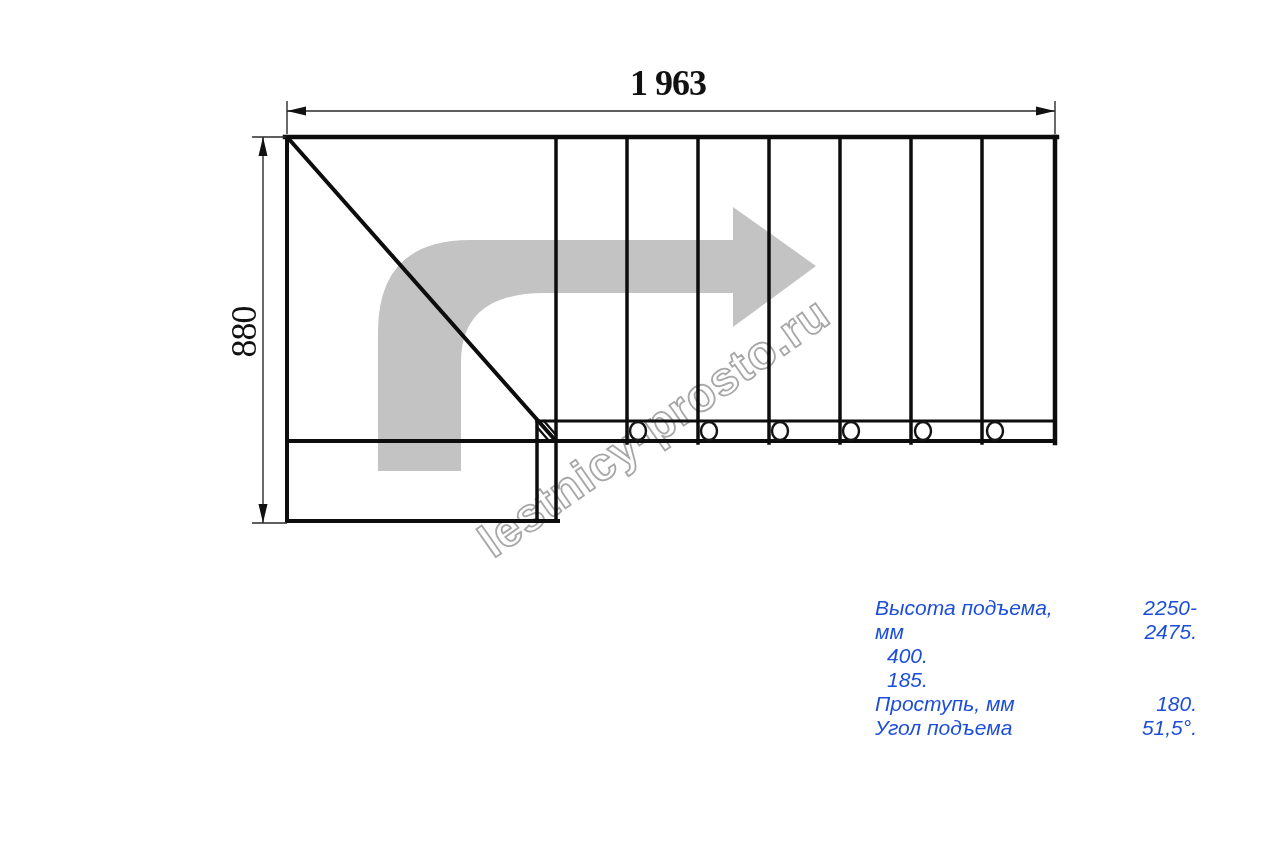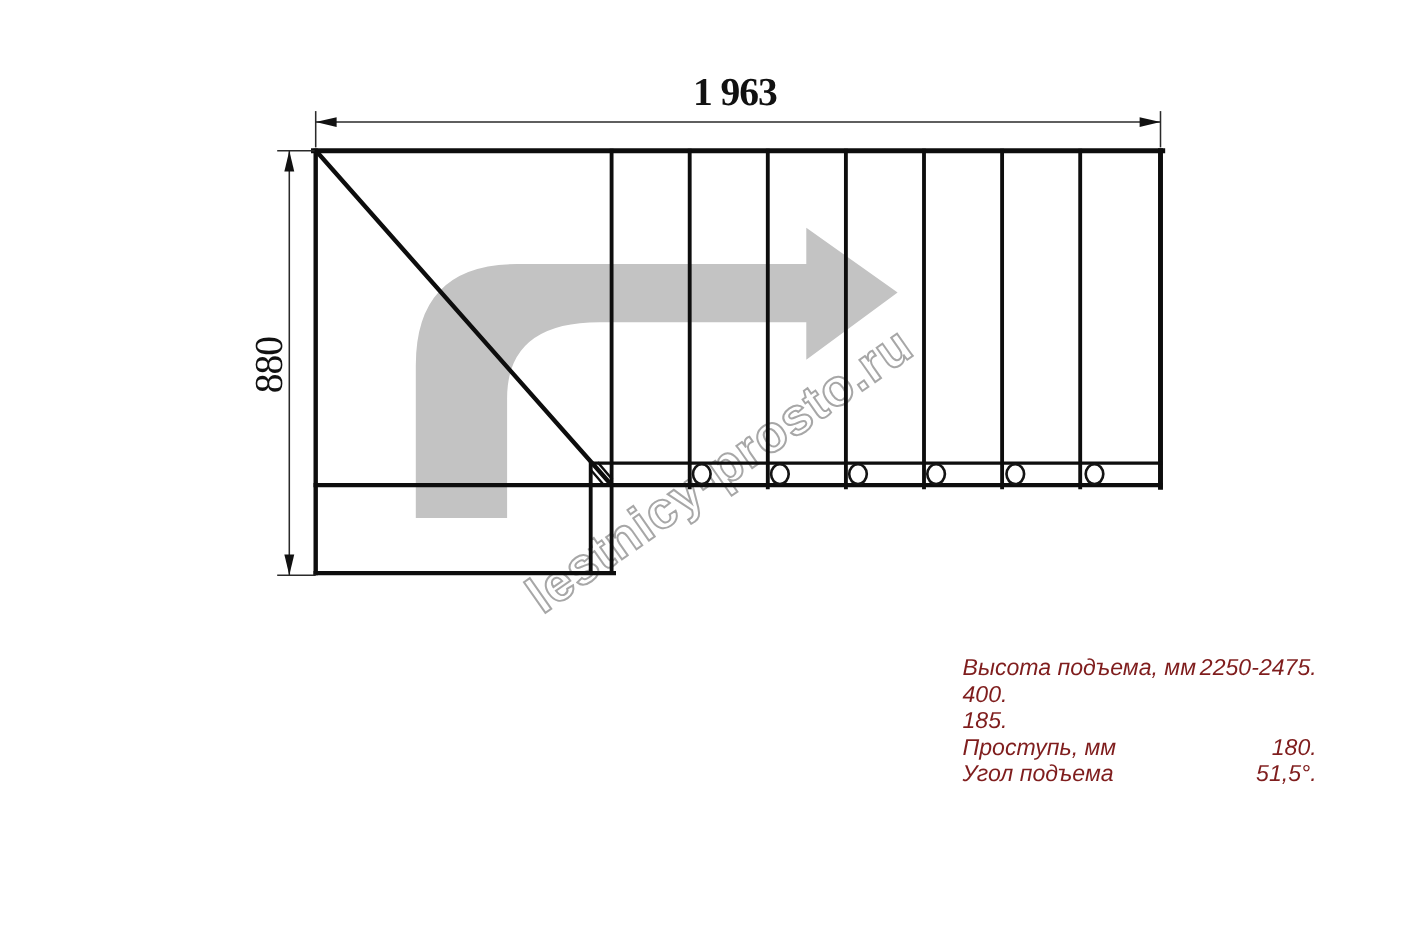--- a/index.html
+++ b/index.html
@@ -30,24 +30,24 @@
     position: absolute;
     left: 875px; top: 596px; width: 322px;
   }
   .spec-row {
     display: flex;
     justify-content: space-between;
     align-items: baseline;
     font-style: italic;
     font-size: 21px;
     line-height: 24px;
-    color: #7f1d1d;
+    color: #1d4ed8;
   }
   .spec-row .label { text-align: left; }
-  .spec-row .value { text-align: right; }
+  .spec-row .value { text-align: right; margin-left: 12px; }
 </style>
 </head>
 <body>
 
 <div class="canvas">
 
   <svg class="plan-svg" width="1280" height="853" viewBox="0 0 1280 853">
 
     <path d="M 378 471 L 378 332 Q 378 240 470 240 L 733 240 L 733 207 L 816 266 L 733 327 L 733 293 L 545 293 Q 461 293 461 362 L 461 471 Z" fill="#c3c3c3"></path>
 

